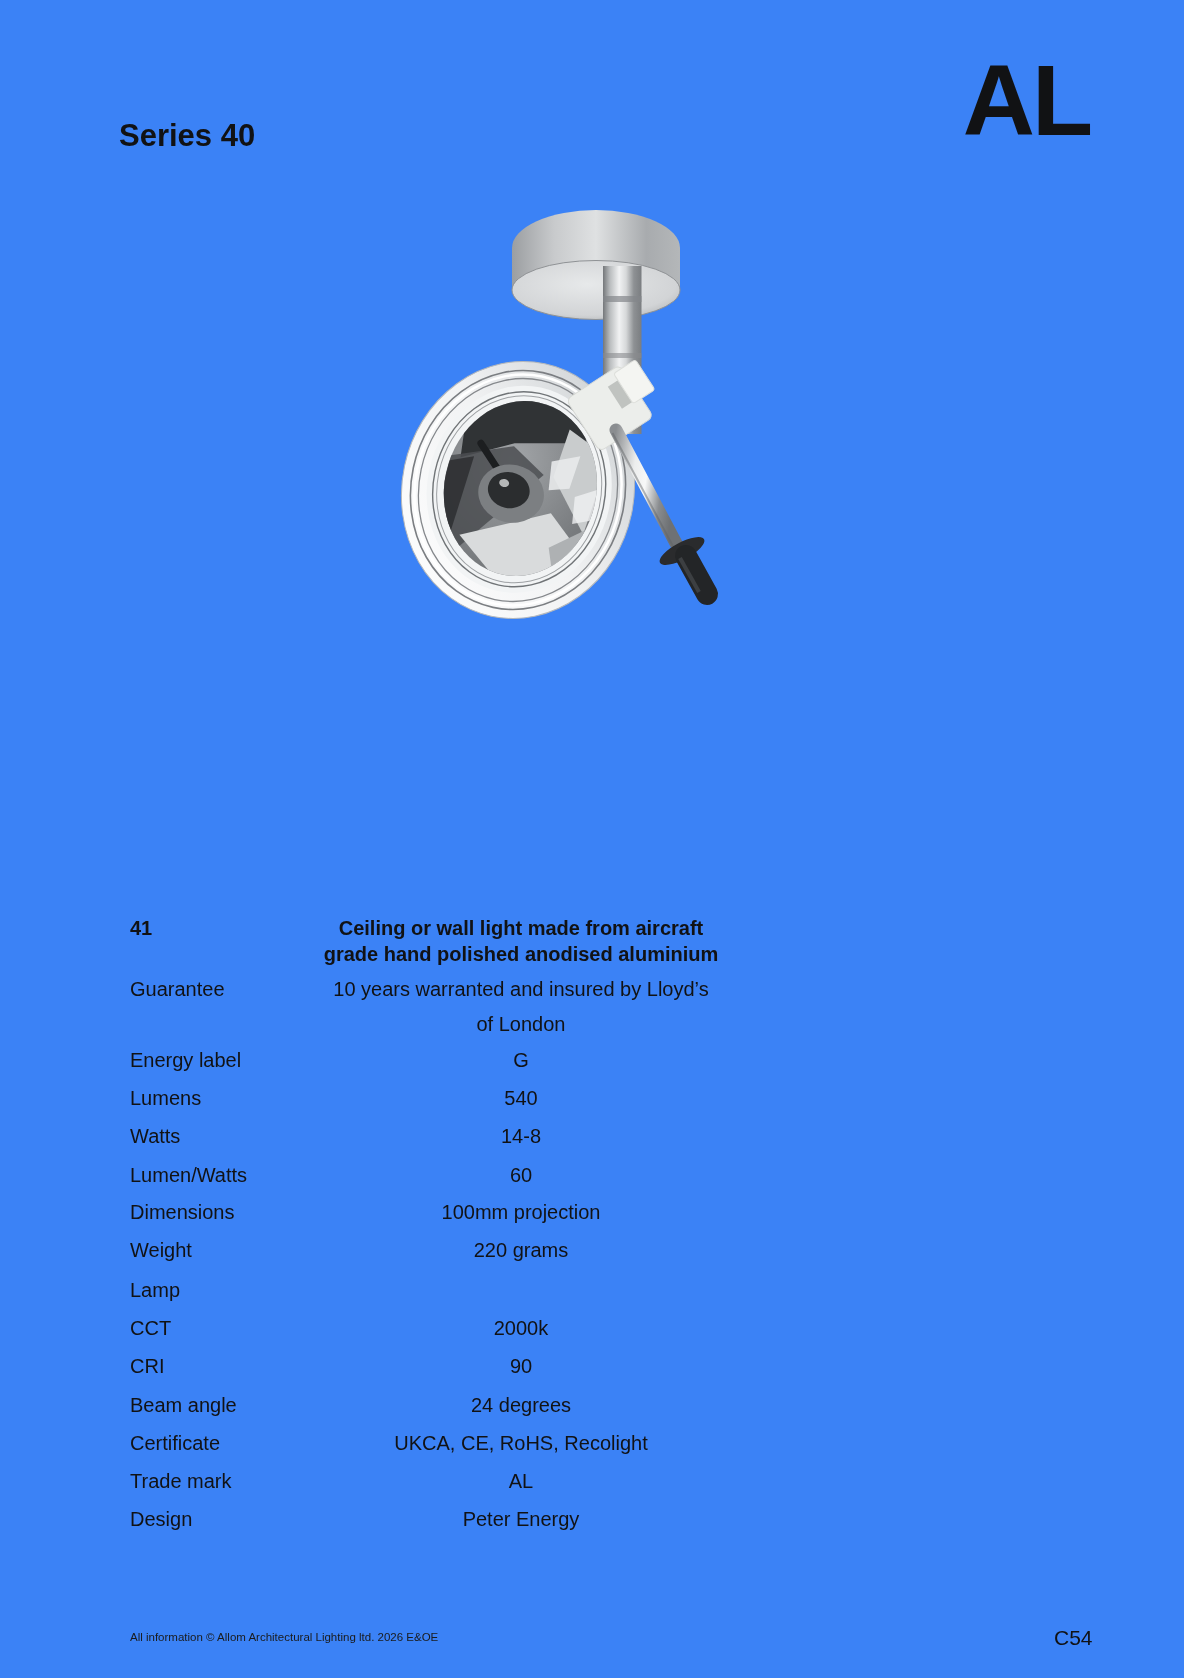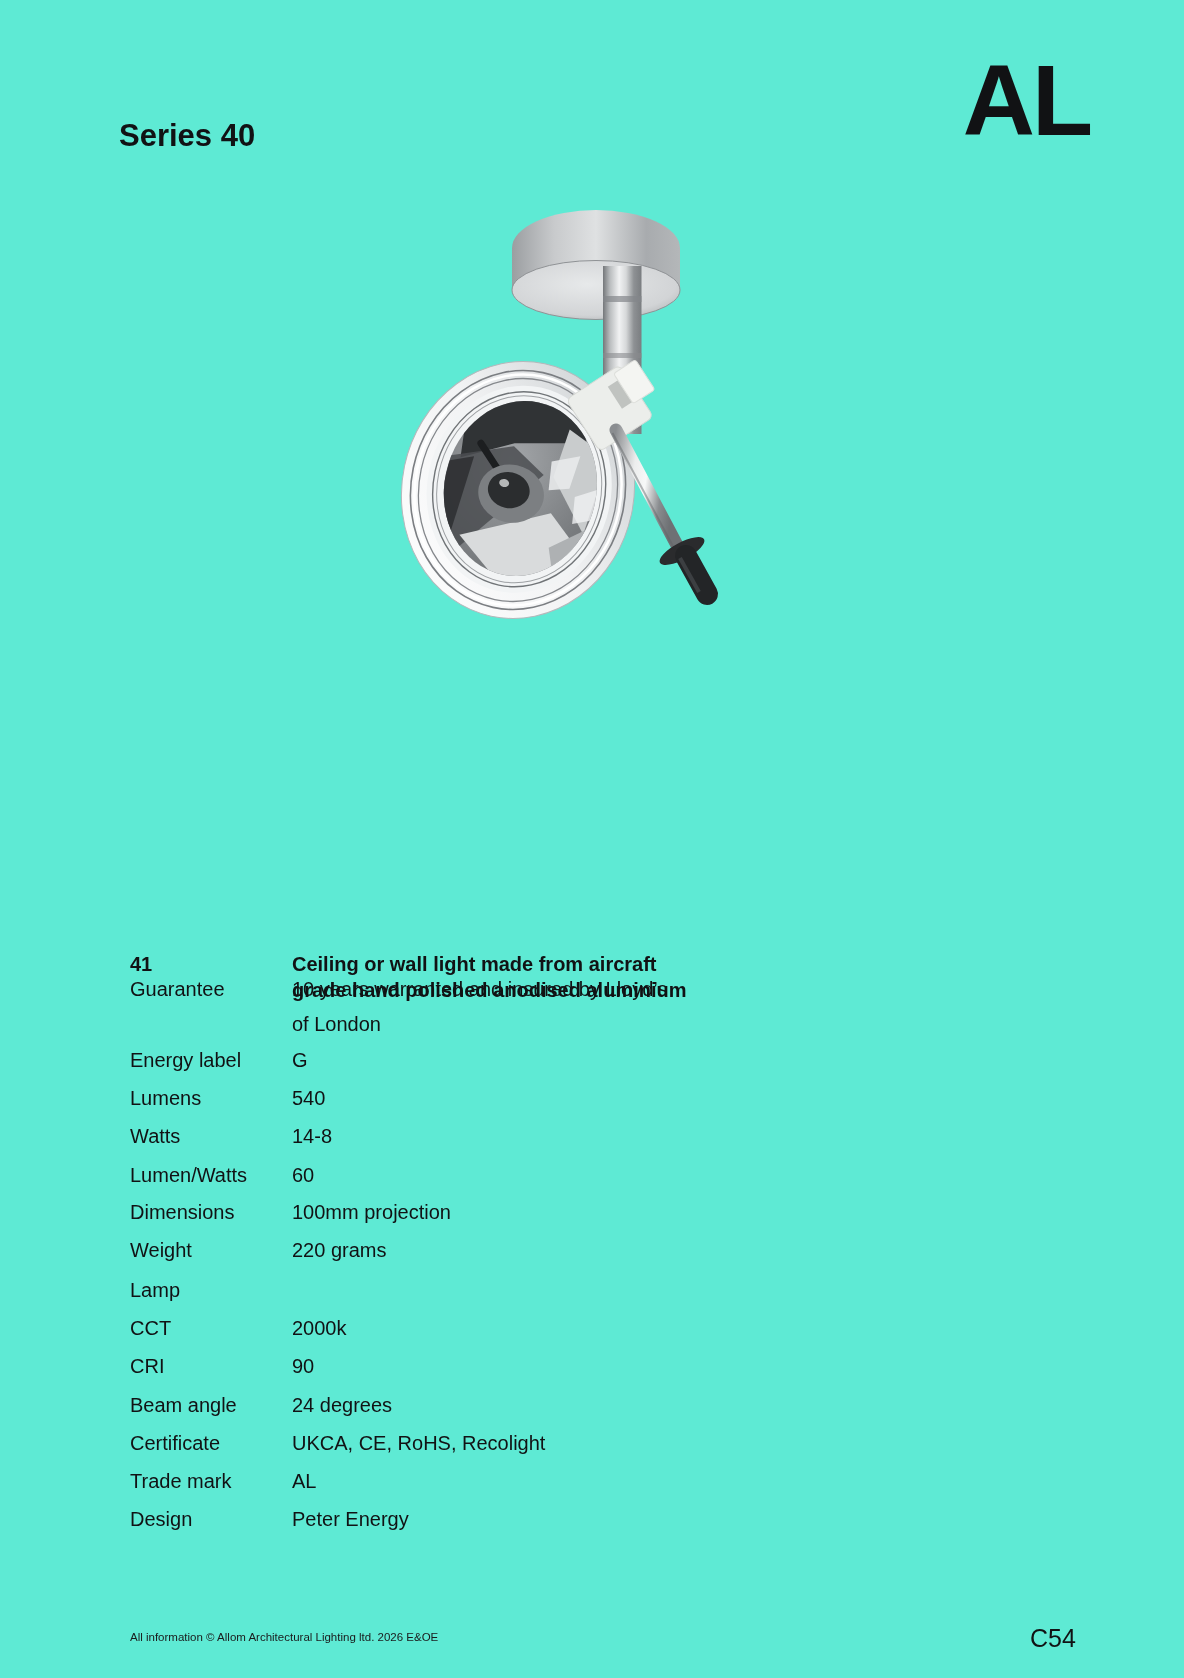--- a/index.html
+++ b/index.html
@@ -1,19 +1,19 @@
 <!DOCTYPE html>
 <html><head>
 <meta charset="utf-8">
 <style>
   html,body{margin:0;padding:0;background:#ffffff;}
   .page{
     position:relative;
     width:1184px;height:1678px;
-    background:#5eead4;
+    background:#3b82f6;
     font-family:"Liberation Sans","DejaVu Sans",sans-serif;
     color:#111214;
     overflow:hidden;
   }
   .series-title{
     position:absolute;left:119px;top:118px;
     font-size:31px;font-weight:bold;letter-spacing:0;
   }
   .brand-logo{
     position:absolute;right:94px;top:50px;
@@ -24,31 +24,31 @@
     position:absolute;left:385px;top:195px;width:345px;height:430px;
   }
   .photo svg{display:block;width:100%;height:100%;}
   .spec{position:absolute;left:0;top:0;width:100%;height:100%;}
   .row{
     position:absolute;left:130px;width:620px;
     display:flex;align-items:flex-start;
   }
   .cell{font-size:20px;line-height:25px;}
   .label{width:162px;font-weight:normal;flex:none;}
-  .value{flex:1;white-space:pre-line;font-weight:normal;}
-  .title-row .cell{line-height:26px;font-weight:bold;margin-top:36px;}
+  .value{flex:1;white-space:pre-line;font-weight:normal;text-align:center;}
+  .title-row .cell{line-height:26px;font-weight:bold;}
   .lh35 .cell{line-height:35px;}
   .footer-note{
     position:absolute;left:130px;top:1629px;
     font-size:11.5px;line-height:16px;color:#1a1b1c;
   }
   .footer-note .fb{font-weight:normal;text-align:right;}
   .page-number{
-    position:absolute;left:1030px;top:1626px;
-    font-size:25px;line-height:24px;
+    position:absolute;left:1054px;top:1626px;
+    font-size:21px;line-height:24px;
   }
 </style>
 </head>
 <body>
 
 <div class="page">
 
   <div class="series-title">Series 40</div>
 
   <div class="brand-logo">AL</div>

